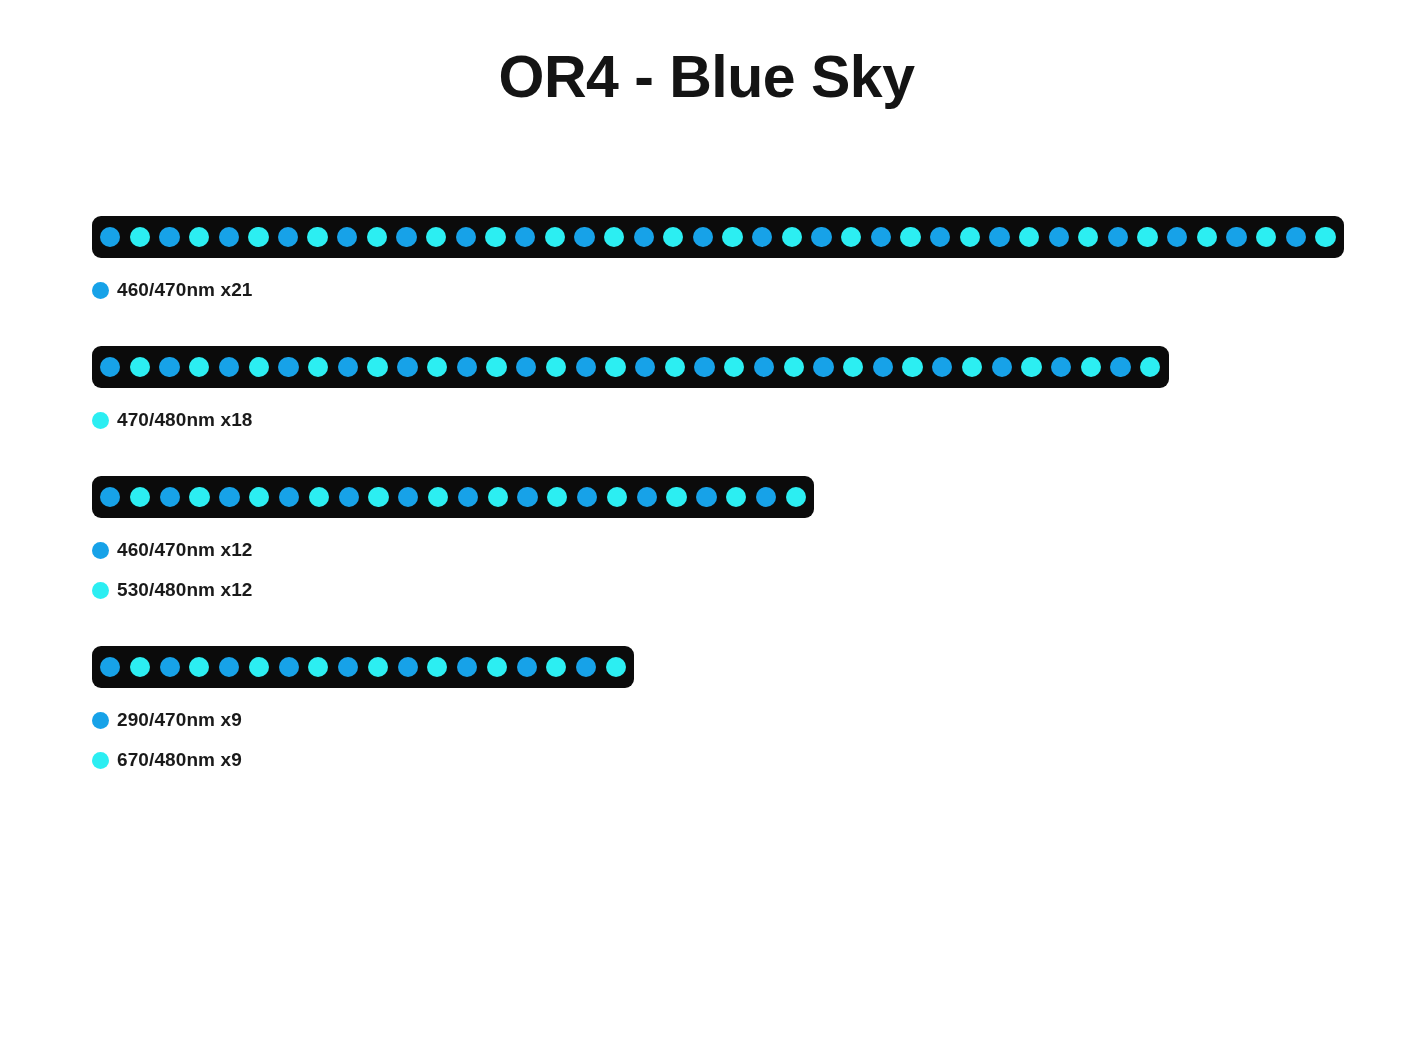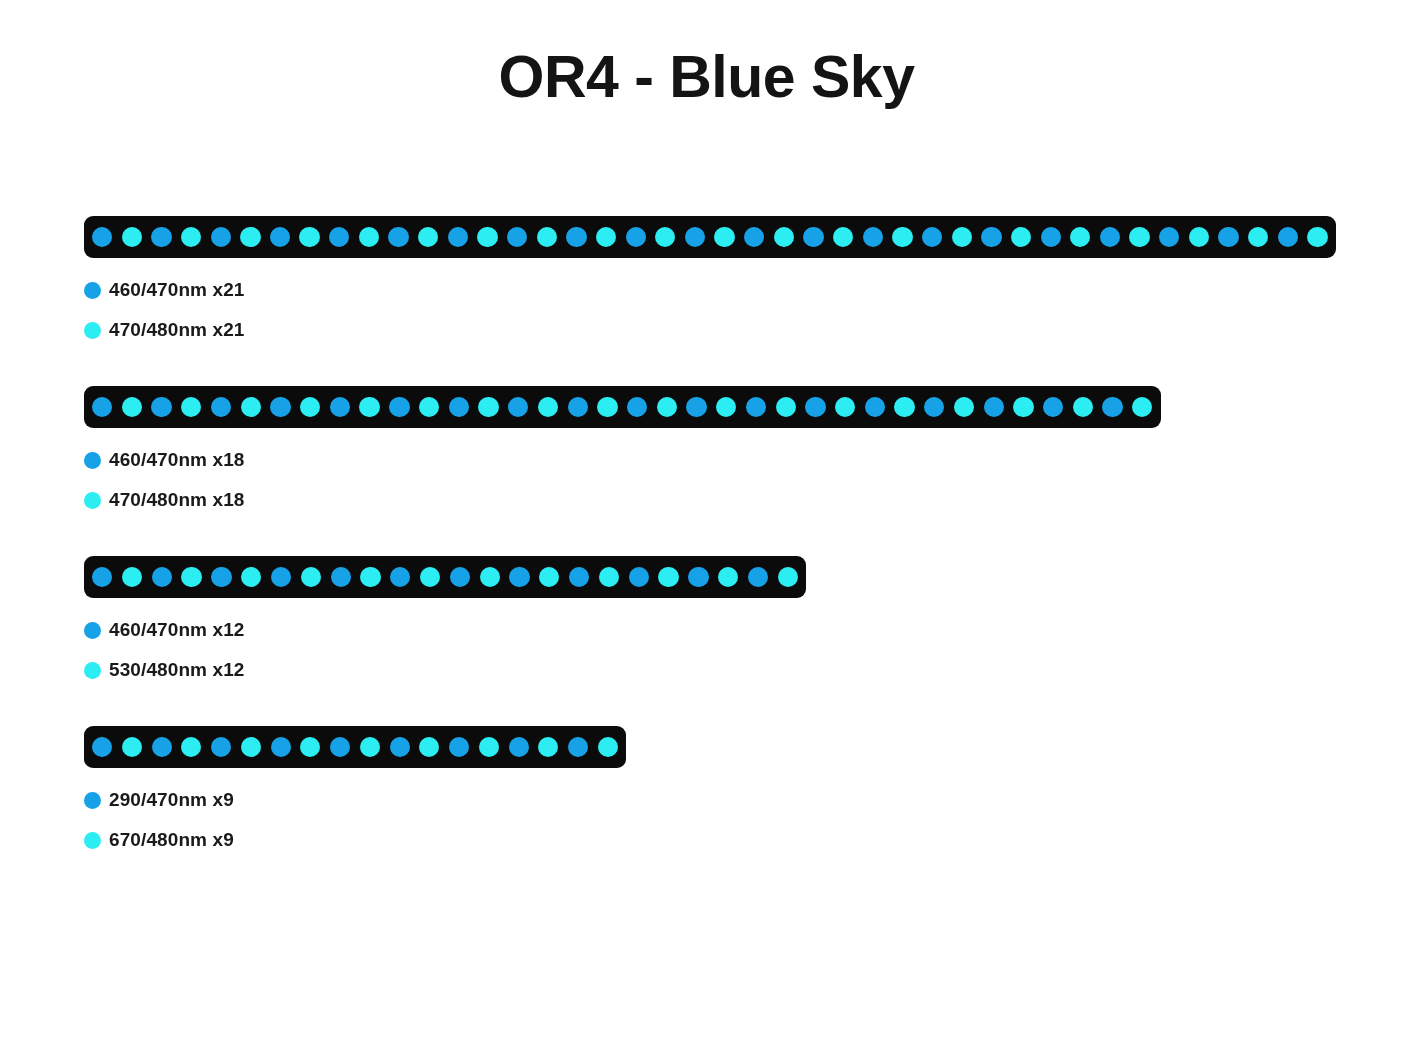--- a/index.html
+++ b/index.html
@@ -25,21 +25,21 @@
     font-weight: bold;
     letter-spacing: -0.5px;
     color: #141414;
     line-height: 1.0;
     white-space: pre;
   }
 
   #groups {
     position: absolute;
     top: 216px;
-    left: 4px;
+    left: 12px;
     width: 1238px;
   }
 
   .led-group {
     position: relative;
     margin-bottom: 0;
   }
 
   .led-bar {
     position: relative;
@@ -139,24 +139,20 @@
         <div class="led" style="background: rgb(23, 162, 232); width: 20.31px; height: 20.31px;"></div>
         <div class="led" style="background: rgb(44, 238, 242); width: 20.31px; height: 20.31px;"></div>
         <div class="led" style="background: rgb(23, 162, 232); width: 20.31px; height: 20.31px;"></div>
         <div class="led" style="background: rgb(44, 238, 242); width: 20.31px; height: 20.31px;"></div>
       </div>
       <div class="legend">
         <div class="legend-row">
           <span class="legend-dot" style="background: rgb(23, 162, 232);"></span>
           <span class="legend-label">460/470nm x21</span>
         </div>
-        <div class="legend-row">
-          <span class="legend-dot" style="background: rgb(44, 238, 242);"></span>
-          <span class="legend-label">470/480nm x21</span>
-        </div>
       </div>
     </div>
     <div class="led-group" style="margin-bottom: 41px;">
       <div class="led-bar" style="width: 1077px; padding-left: 8px; padding-right: 8px; justify-content: space-between;">
         <div class="led" style="background: rgb(23, 162, 232); width: 20.34px; height: 20.34px;"></div>
         <div class="led" style="background: rgb(44, 238, 242); width: 20.34px; height: 20.34px;"></div>
         <div class="led" style="background: rgb(23, 162, 232); width: 20.34px; height: 20.34px;"></div>
         <div class="led" style="background: rgb(44, 238, 242); width: 20.34px; height: 20.34px;"></div>
         <div class="led" style="background: rgb(23, 162, 232); width: 20.34px; height: 20.34px;"></div>
         <div class="led" style="background: rgb(44, 238, 242); width: 20.34px; height: 20.34px;"></div>
@@ -186,24 +182,20 @@
         <div class="led" style="background: rgb(44, 238, 242); width: 20.34px; height: 20.34px;"></div>
         <div class="led" style="background: rgb(23, 162, 232); width: 20.34px; height: 20.34px;"></div>
         <div class="led" style="background: rgb(44, 238, 242); width: 20.34px; height: 20.34px;"></div>
         <div class="led" style="background: rgb(23, 162, 232); width: 20.34px; height: 20.34px;"></div>
         <div class="led" style="background: rgb(44, 238, 242); width: 20.34px; height: 20.34px;"></div>
         <div class="led" style="background: rgb(23, 162, 232); width: 20.34px; height: 20.34px;"></div>
         <div class="led" style="background: rgb(44, 238, 242); width: 20.34px; height: 20.34px;"></div>
       </div>
       <div class="legend">
         <div class="legend-row">
-          <span class="legend-dot" style="background: rgb(23, 162, 232);"></span>
-          <span class="legend-label">460/470nm x18</span>
-        </div>
-        <div class="legend-row">
           <span class="legend-dot" style="background: rgb(44, 238, 242);"></span>
           <span class="legend-label">470/480nm x18</span>
         </div>
       </div>
     </div>
     <div class="led-group" style="margin-bottom: 41px;">
       <div class="led-bar" style="width: 722px; padding-left: 8px; padding-right: 8px; justify-content: space-between;">
         <div class="led" style="background: rgb(23, 162, 232); width: 20.3px; height: 20.3px;"></div>
         <div class="led" style="background: rgb(44, 238, 242); width: 20.3px; height: 20.3px;"></div>
         <div class="led" style="background: rgb(23, 162, 232); width: 20.3px; height: 20.3px;"></div>

